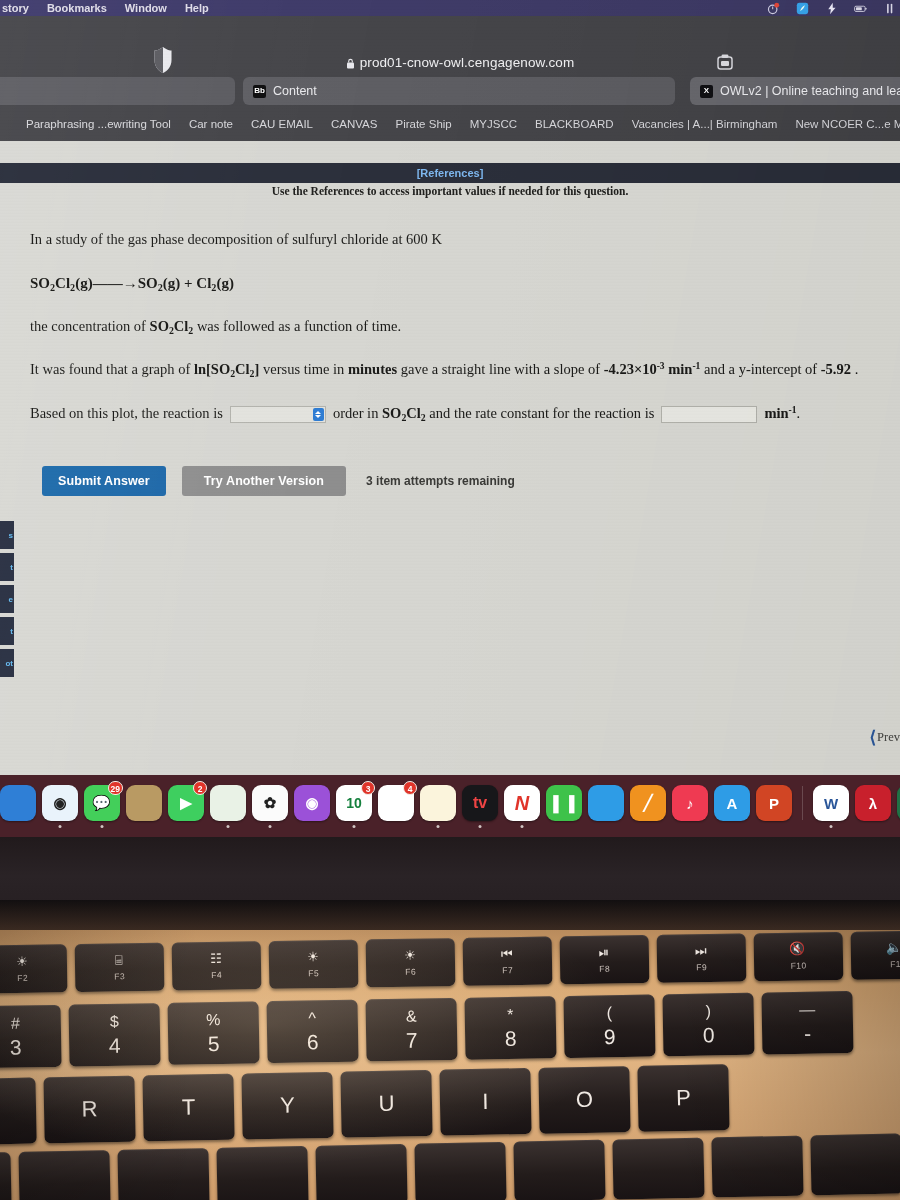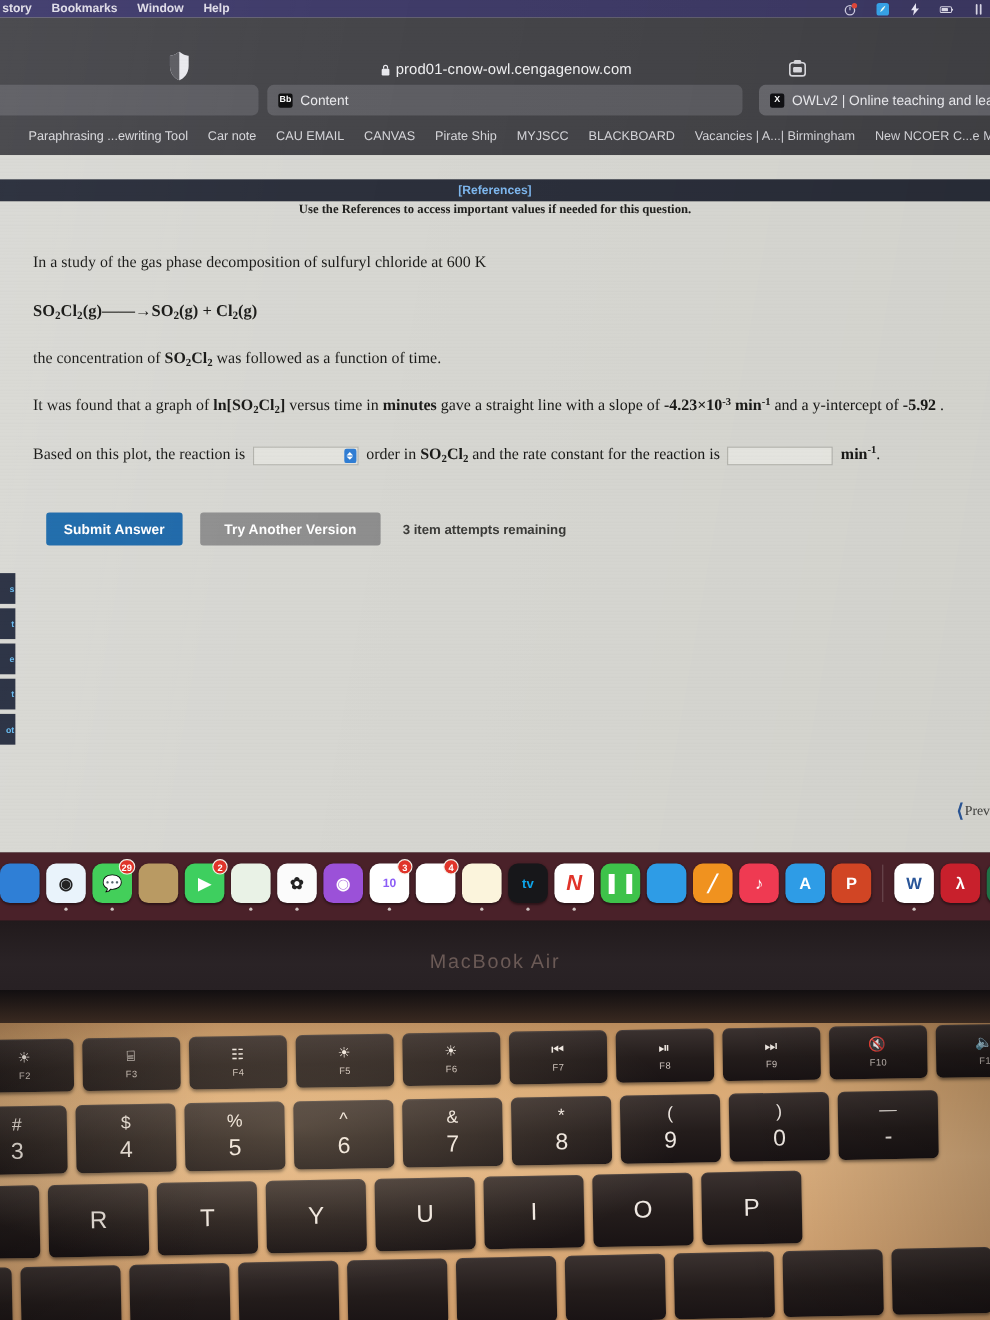--- a/index.html
+++ b/index.html
@@ -442,34 +442,34 @@
         <span class="dotrun"></span>
       </div>
       <div class="dicon" style="background: rgb(251, 251, 251);">
         <span style="color: rgb(34, 34, 34);">✿</span>
         <span class="dotrun"></span>
       </div>
       <div class="dicon" style="background: rgb(155, 81, 216);">
         <span style="color: rgb(255, 255, 255);">◉</span>
       </div>
       <div class="dicon" style="background: rgb(255, 255, 255);">
-        <span style="color: #8b5cf6; font-size: 11px;">10</span>
+        <span style="color: #15803d; font-size: 14px;">10</span>
         <span class="badge">3</span>
         <span class="dotrun"></span>
       </div>
       <div class="dicon" style="background: rgb(255, 255, 255);">
         <span style="color: rgb(34, 34, 34);"></span>
         <span class="badge">4</span>
       </div>
       <div class="dicon" style="background: rgb(251, 244, 220);">
         <span style="color: rgb(34, 34, 34);"></span>
         <span class="dotrun"></span>
       </div>
       <div class="dicon" style="background: rgb(23, 23, 26);">
-        <span style="color: #0ea5e9; font-size: 12px;">tv</span>
+        <span style="color: #ef4444; font-size: 16px;">tv</span>
         <span class="dotrun"></span>
       </div>
       <div class="dicon" style="background: rgb(255, 255, 255);">
         <span style="color: rgb(224, 52, 42); font-size: 20px; font-style: italic;">N</span>
         <span class="dotrun"></span>
       </div>
       <div class="dicon" style="background: rgb(62, 194, 74);">
         <span style="color: rgb(255, 255, 255);">▌▐</span>
       </div>
       <div class="dicon" style="background: rgb(46, 156, 230);">
@@ -492,21 +492,20 @@
         <span style="color: rgb(42, 86, 153);">W</span>
         <span class="dotrun"></span>
       </div>
       <div class="dicon" style="background: rgb(200, 32, 44);">
         <span style="color: rgb(255, 255, 255);">λ</span>
       </div>
       <div class="dicon" style="background: rgb(31, 113, 69);"></div>
     </div>
 
   <div class="bezel"></div>
-  <div class="mbalabel">MacBook Air</div>
   <div class="hingeshadow"></div>
 
   <div class="keyboard">
     <div class="krow fn" id="krow-fn">
         <div class="key">
           <span class="fglyph">☀</span>
           <span class="flabel">F2</span>
         </div>
         <div class="key">
           <span class="fglyph">⌸</span>

